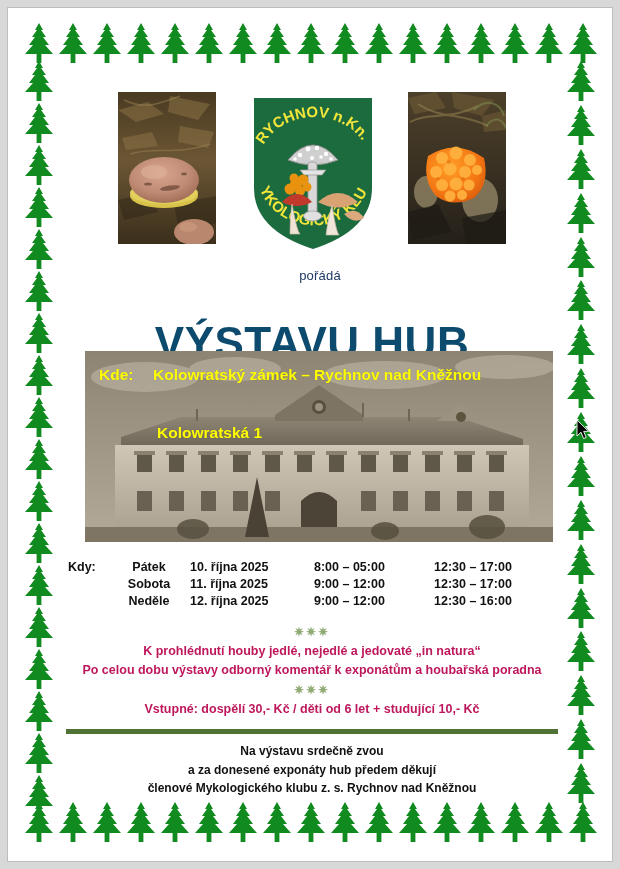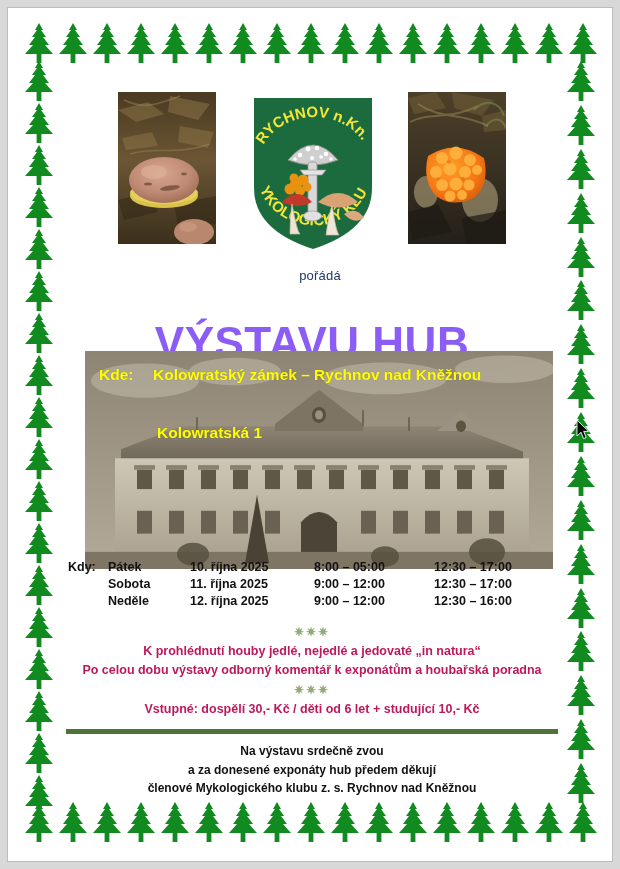--- a/index.html
+++ b/index.html
@@ -99,32 +99,32 @@
     color: #1f3864;
     letter-spacing: 0.2px;
   }
   #main-title {
     position: absolute;
     left: 0; top: 226px;
     width: 504px;
     text-align: center;
     font-size: 44px;
     font-weight: bold;
-    color: #8b5cf6;
+    color: #0c4a6e;
     letter-spacing: 0.5px;
     line-height: 1.08;
   }
 
   
   #venue-block {
     position: absolute;
     left: 25px;
     top: 287px;
     width: 468px;
-    height: 218px;
+    height: 191px;
     overflow: hidden;
   }
   #castle-photo {
     position: absolute;
     inset: 0;
     width: 100%;
     height: 100%;
   }
   #castle-photo svg { display: block; width: 100%; height: 100%; }
   .venue-line {
@@ -152,21 +152,21 @@
     margin-left: 8px;
     font-size: 12.5px;
     font-weight: bold;
     color: #111111;
   }
   table.sched td {
     padding: 1.5px 0;
     white-space: nowrap;
   }
   td.c-label { width: 40px; }
-  td.c-day   { width: 82px; }
+  td.c-day   { width: 82px; text-align: center; }
   td.c-date  { width: 124px; }
   td.c-am    { width: 120px; }
   td.c-pm    { width: 120px; }
 
   
   .stars {
     text-align: center;
     color: #8faa74;
     font-size: 12px;
     letter-spacing: 2px;

